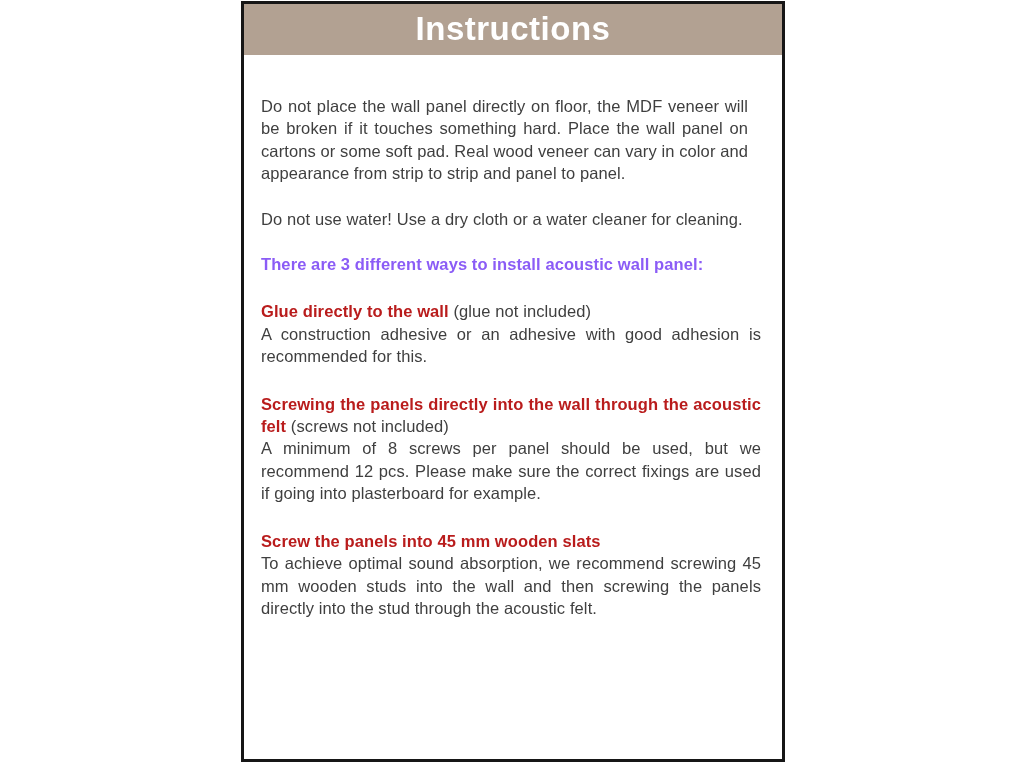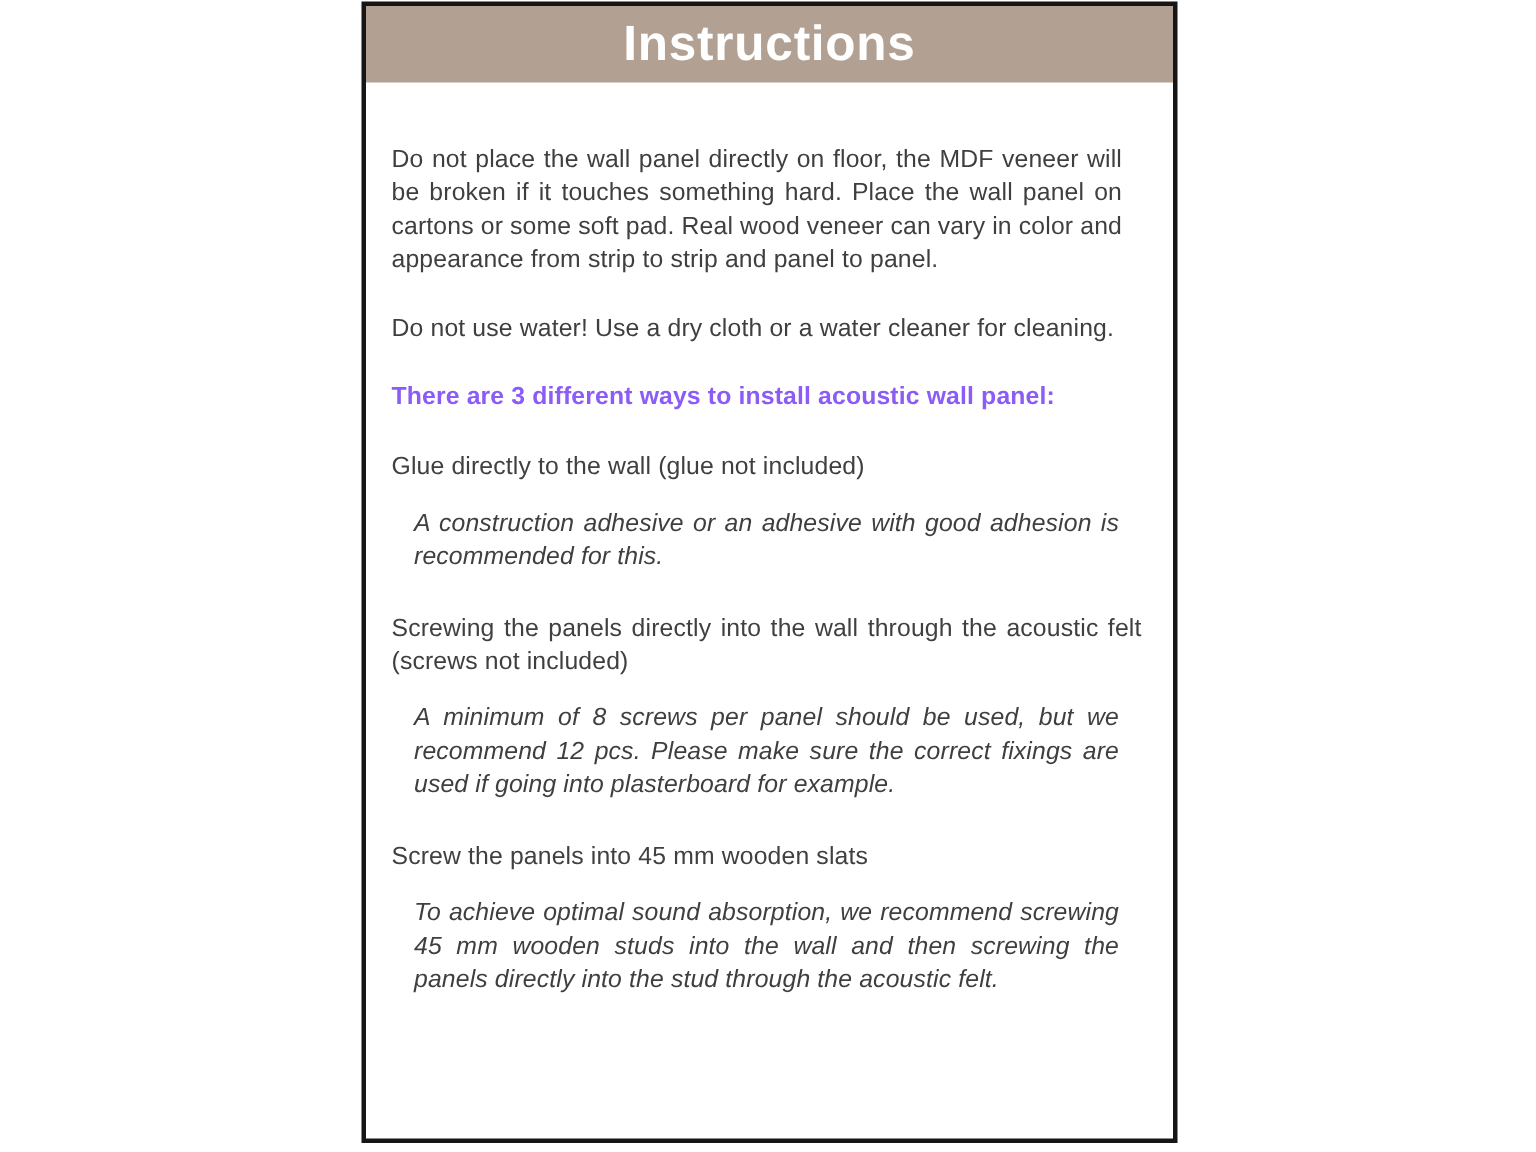--- a/index.html
+++ b/index.html
@@ -59,29 +59,28 @@
     color: #8b5cf6;
     margin: 9px 0 0 0;
   }
   .method {
     margin-top: 25px;
   }
   .method-titleline {
     margin: 0;
   }
   .method-title {
-    font-weight: normal;
-    color: #404040;
+    font-weight: bold;
+    color: #b91c1c;
   }
   .method-note {
     color: #3f3f3f;
   }
   .method-body {
-    margin: 15px;
-    font-style: italic;
+    margin: 0;
   }
 </style>
 </head>
 <body>
 
 <div class="canvas">
   <div class="sheet">
 
     <div class="sheet-header">
       <div class="sheet-title">Instructions</div>

